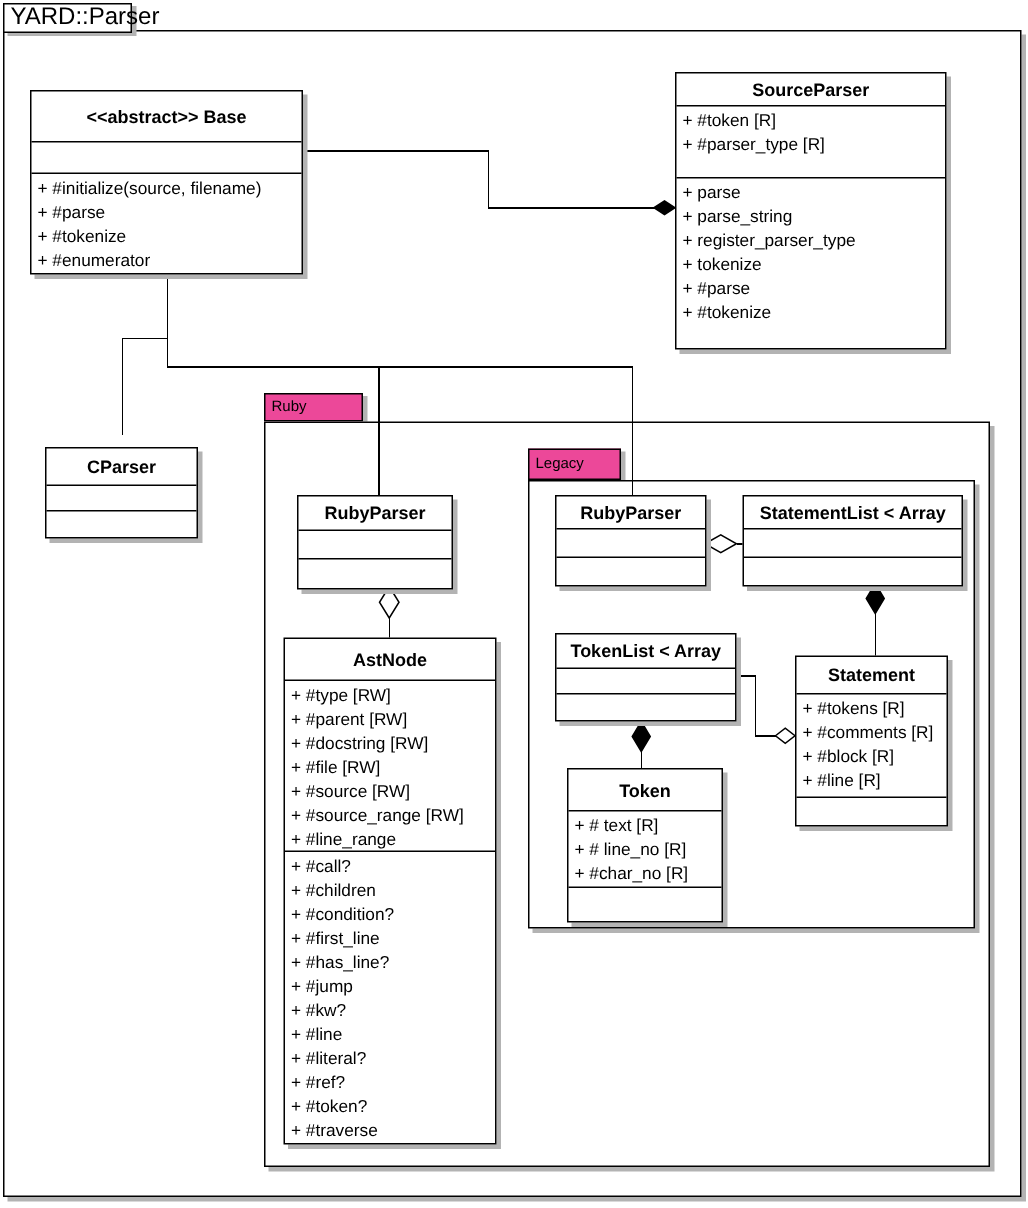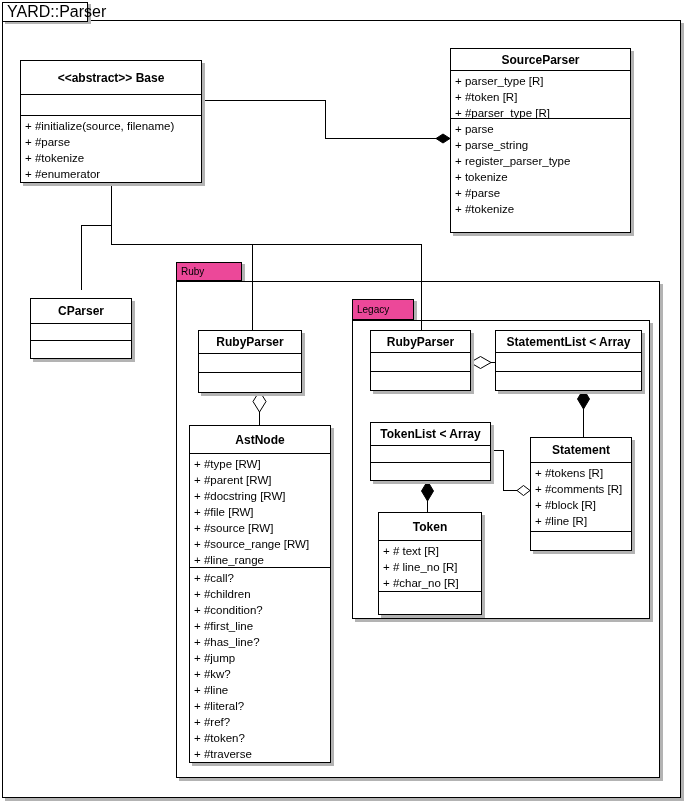--- a/index.html
+++ b/index.html
@@ -84,21 +84,20 @@
         <div class="member">+ #initialize(source, filename)</div>
         <div class="member">+ #parse</div>
         <div class="member">+ #tokenize</div>
         <div class="member">+ #enumerator</div>
       </div>
   </div>
 
   <div class="uml-class" style="left:450px;top:48px;width:179px;">
     <div class="uml-title" style="height:21px;">SourceParser</div>
     <div class="uml-attrs" style="height:48px;">
-        <div class="member">+ parser_type [R]</div>
         <div class="member">+ #token [R]</div>
         <div class="member">+ #parser_type [R]</div>
       </div>
     <div class="uml-methods" style="height:113px;">
         <div class="member">+ parse</div>
         <div class="member">+ parse_string</div>
         <div class="member">+ register_parser_type</div>
         <div class="member">+ tokenize</div>
         <div class="member">+ #parse</div>
         <div class="member">+ #tokenize</div>

